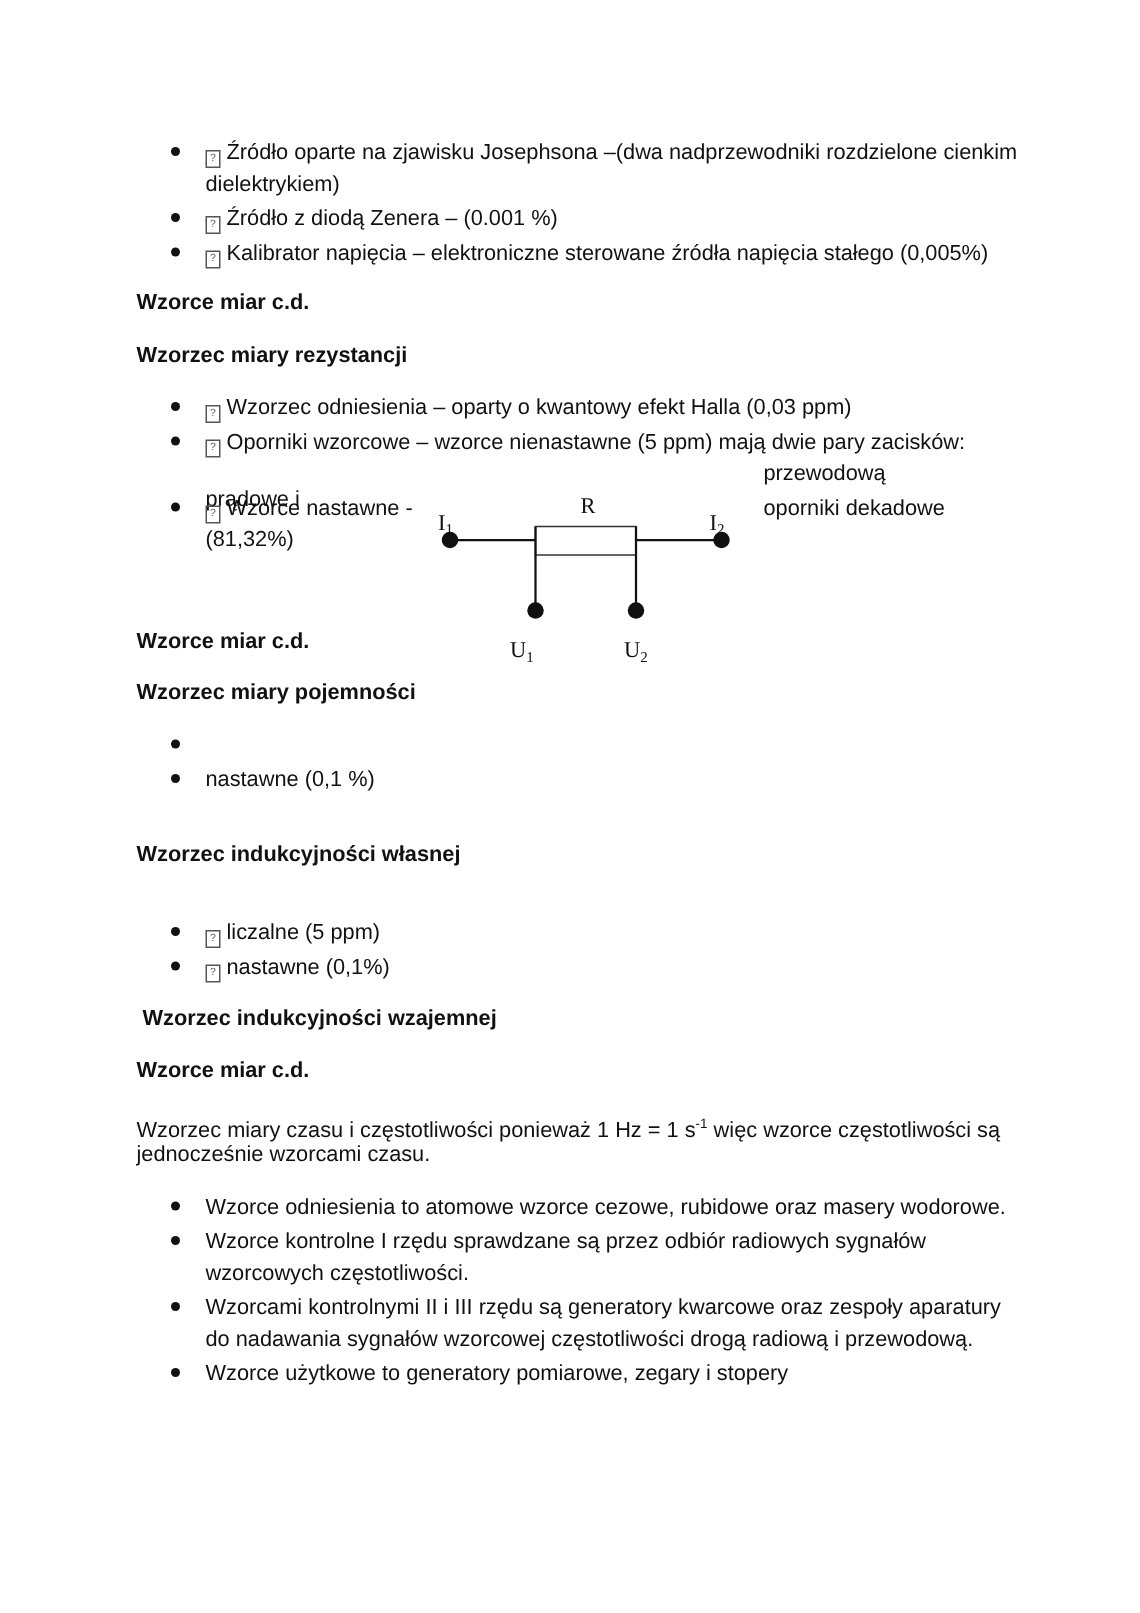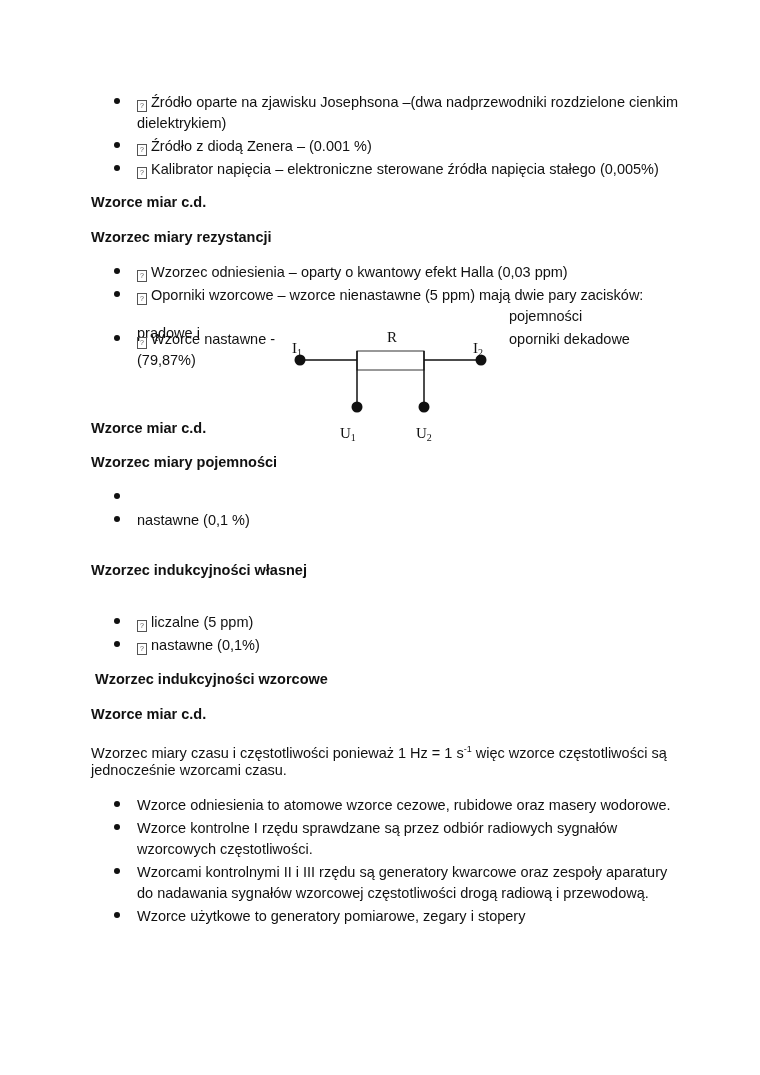--- a/index.html
+++ b/index.html
@@ -30,25 +30,25 @@
   <div class="item" style="top:158px"><span class="box">?</span><span>Kalibrator napięcia – elektroniczne sterowane źródła napięcia stałego (0,005%)</span></div>
 
   <div class="line bold" style="top:192px">Wzorce miar c.d.</div>
   <div class="line bold" style="top:227px">Wzorzec miary rezystancji</div>
 
   <span class="bullet" style="top:268px"></span>
   <div class="item" style="top:261px"><span class="box">?</span><span>Wzorzec odniesienia – oparty o kwantowy efekt Halla (0,03 ppm)</span></div>
   <span class="bullet" style="top:291px"></span>
   <div class="item" style="top:284px"><span class="box">?</span><span>Oporniki wzorcowe – wzorce nienastawne (5 ppm) mają dwie pary zacisków:</span></div>
   <div class="item" style="top:322px">prądowe i</div>
-  <div class="item" style="top:305px; left:509px">pojemności</div>
+  <div class="item" style="top:305px; left:509px">przewodową</div>
   <span class="bullet" style="top:335px"></span>
   <div class="item" style="top:328px"><span class="box">?</span><span>Wzorce nastawne -</span></div>
   <div class="item" style="top:328px; left:509px">oporniki dekadowe</div>
-  <div class="item" style="top:349px">(79,87%)</div>
+  <div class="item" style="top:349px">(81,32%)</div>
 
   <svg class="diagram" width="215" height="125" viewBox="0 0 215 125">
     <line x1="15" y1="35" x2="72" y2="35" stroke="#111" stroke-width="1.5"></line>
     <line x1="139" y1="35" x2="196" y2="35" stroke="#111" stroke-width="1.5"></line>
     <rect x="72" y="26" width="67" height="19" fill="#fff" stroke="#333" stroke-width="1"></rect>
     <line x1="72" y1="26" x2="72" y2="82" stroke="#111" stroke-width="1.5"></line>
     <line x1="139" y1="26" x2="139" y2="82" stroke="#111" stroke-width="1.5"></line>
     <circle cx="15" cy="35" r="5.5" fill="#111"></circle>
     <circle cx="196" cy="35" r="5.5" fill="#111"></circle>
     <circle cx="72" cy="82" r="5.5" fill="#111"></circle>
@@ -67,21 +67,21 @@
   <span class="bullet" style="top:516px"></span>
   <div class="item" style="top:509px">nastawne (0,1 %)</div>
 
   <div class="line bold" style="top:560px">Wzorzec indukcyjności  własnej</div>
 
   <span class="bullet" style="top:618px"></span>
   <div class="item" style="top:611px"><span class="box">?</span><span>liczalne (5 ppm)</span></div>
   <span class="bullet" style="top:641px"></span>
   <div class="item" style="top:634px"><span class="box">?</span><span>nastawne (0,1%)</span></div>
 
-  <div class="line bold" style="top:669px; white-space:pre"> Wzorzec indukcyjności wzorcowe</div>
+  <div class="line bold" style="top:669px; white-space:pre"> Wzorzec indukcyjności wzajemnej</div>
   <div class="line bold" style="top:704px">Wzorce miar c.d.</div>
 
   <div class="line" style="top:739px"><span>Wzorzec miary czasu i częstotliwości ponieważ 1 Hz = 1 s</span><sup>-1</sup><span> więc wzorce częstotliwości są</span></div>
   <div class="line" style="top:760px">jednocześnie wzorcami czasu.</div>
 
   <span class="bullet" style="top:801px"></span>
   <div class="item" style="top:794px">Wzorce odniesienia to atomowe wzorce cezowe, rubidowe oraz masery wodorowe.</div>
   <span class="bullet" style="top:824px"></span>
   <div class="item" style="top:817px">Wzorce kontrolne I rzędu sprawdzane są przez odbiór radiowych sygnałów</div>
   <div class="item" style="top:838px">wzorcowych częstotliwości.</div>

